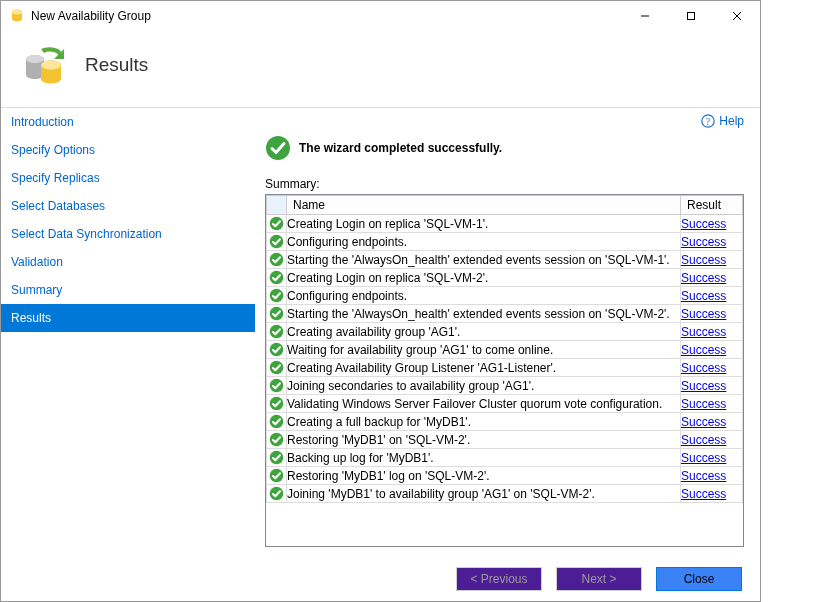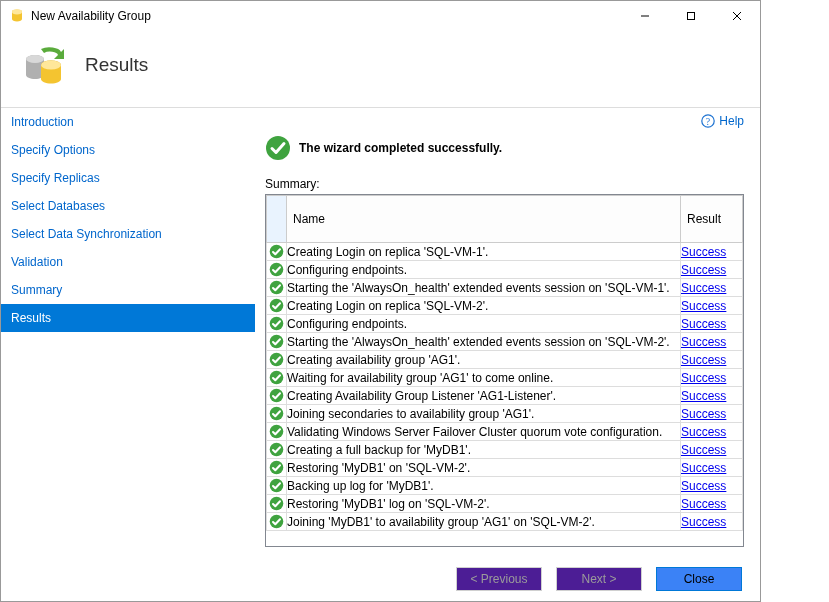--- a/index.html
+++ b/index.html
@@ -18,21 +18,21 @@
   .nav-item { padding:7px 10px 7px 10px; color:#0066cc; cursor:pointer; }
   .nav-item.selected { background:#0078d7; color:#fff; }
   .main { flex:1; display:flex; flex-direction:column; padding:6px 16px 8px 10px; min-height:0; }
   .help-row { text-align:right; }
   .help-link { color:#0066cc; text-decoration:none; display:inline-flex; align-items:center; gap:4px; }
   .status-row { display:flex; align-items:center; gap:8px; margin-top:4px; margin-bottom:16px; }
   .status-text { font-size:12px; font-weight:bold; }
   .summary-label { margin-bottom:3px; }
   .grid-wrapper { border:1px solid #828790; flex:1; overflow:hidden; display:flex; flex-direction:column; }
   table.grid { border-collapse:collapse; width:100%; }
-  table.grid th { background:#fdfdfd; border:1px solid #ccc; text-align:left; font-weight:normal; padding:16px 6px; height:18px; }
+  table.grid th { background:#fdfdfd; border:1px solid #ccc; text-align:left; font-weight:normal; padding:2px 6px; height:18px; }
   table.grid th.corner { width:20px; background:#e9f3fe; border-right:1px solid #ccc;}
   table.grid th.result-col { width:62px; }
   table.grid td { border:1px solid #ddd; padding:1px 0; height:18px; vertical-align:middle; }
   table.grid td.icon-cell { width:20px; text-align:center; padding:0; }
   table.grid td.result-cell { width:62px; }
   .result-link { color:#0000ee; text-decoration:underline; cursor:pointer; }
   .footer { height:46px; display:flex; align-items:center; justify-content:flex-end; gap:14px; padding:0 18px; border-top:1px solid #fff; }
   .btn { height:24px; min-width:86px; border:1px solid #adadad; background:#e1e1e1; color:#000; font-family:inherit; font-size:12px; padding:0 10px; }
   .btn:disabled { color:#9b9b9b; background:#4c1d95; border-color:#d0d0d0; }
   .btn.default { border:1px solid #0078d7; background:#3b82f6; }

